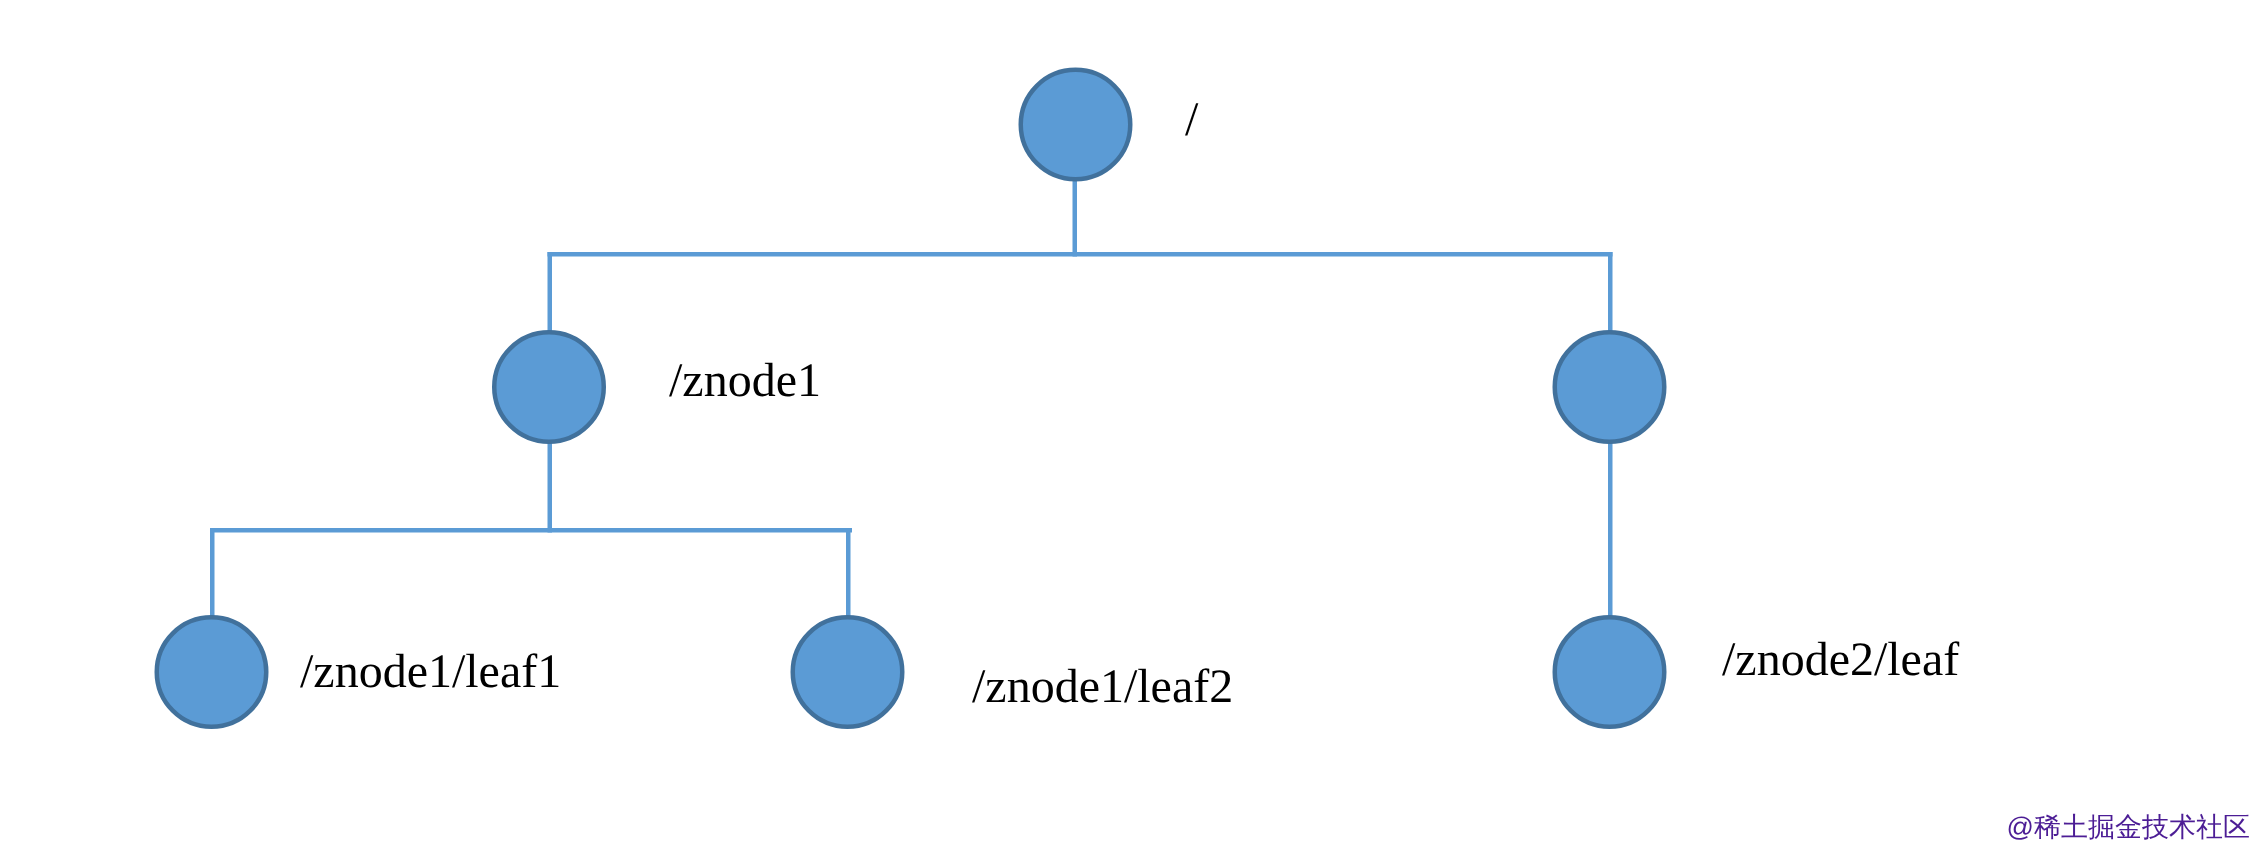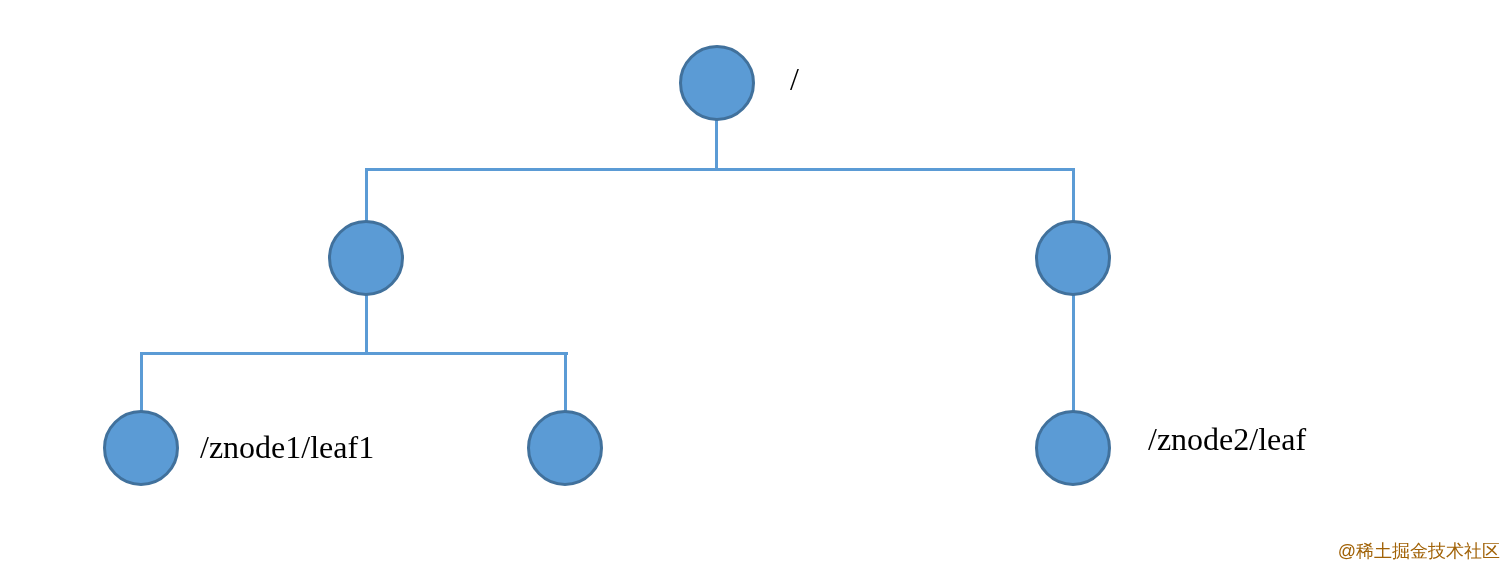--- a/index.html
+++ b/index.html
@@ -36,21 +36,21 @@
     font-size: 32px;
     white-space: nowrap;
     line-height: 1.2;
   }
   .watermark {
     position: absolute;
     right: 12px;
     bottom: 12px;
     font-family: "Liberation Sans", sans-serif;
     font-size: 18px;
-    color: #a16207;
+    color: #4c1d95;
     white-space: nowrap;
   }
 
   
   .c-root        { left: 679px;  top: 45px;  }
   .c-znode1      { left: 328px;  top: 220px; }
   .c-znode2      { left: 1035px; top: 220px; }
   .c-leaf1       { left: 103px;  top: 410px; }
   .c-leaf2       { left: 527px;  top: 410px; }
   .c-znode2leaf  { left: 1035px; top: 410px; }
@@ -90,18 +90,20 @@
   <div class="edge v e-znode2-down"></div>
 
   <div class="node-circle c-root"></div>
   <div class="node-circle c-znode1"></div>
   <div class="node-circle c-znode2"></div>
   <div class="node-circle c-leaf1"></div>
   <div class="node-circle c-leaf2"></div>
   <div class="node-circle c-znode2leaf"></div>
 
   <div class="node-label l-root">/</div>
+  <div class="node-label l-znode1">/znode1</div>
   <div class="node-label l-leaf1">/znode1/leaf1</div>
+  <div class="node-label l-leaf2">/znode1/leaf2</div>
   <div class="node-label l-znode2leaf">/znode2/leaf</div>
 
   <div class="watermark">@稀土掘金技术社区</div>
 
 </div>
 
 </body></html>

